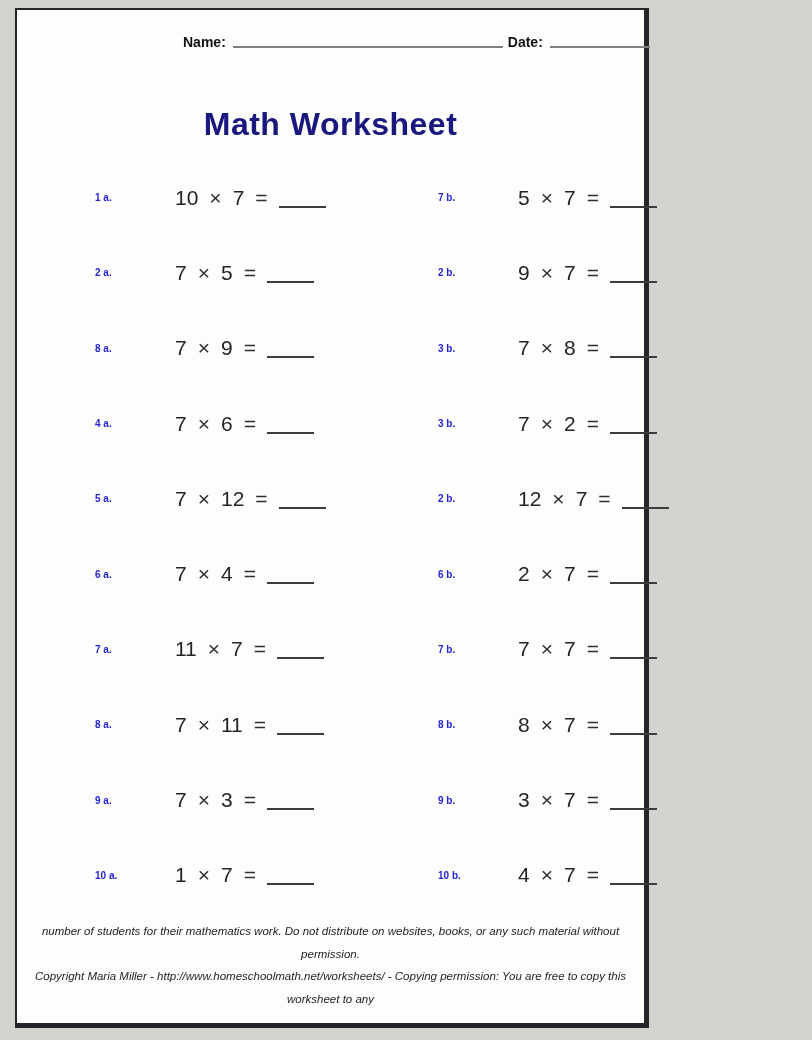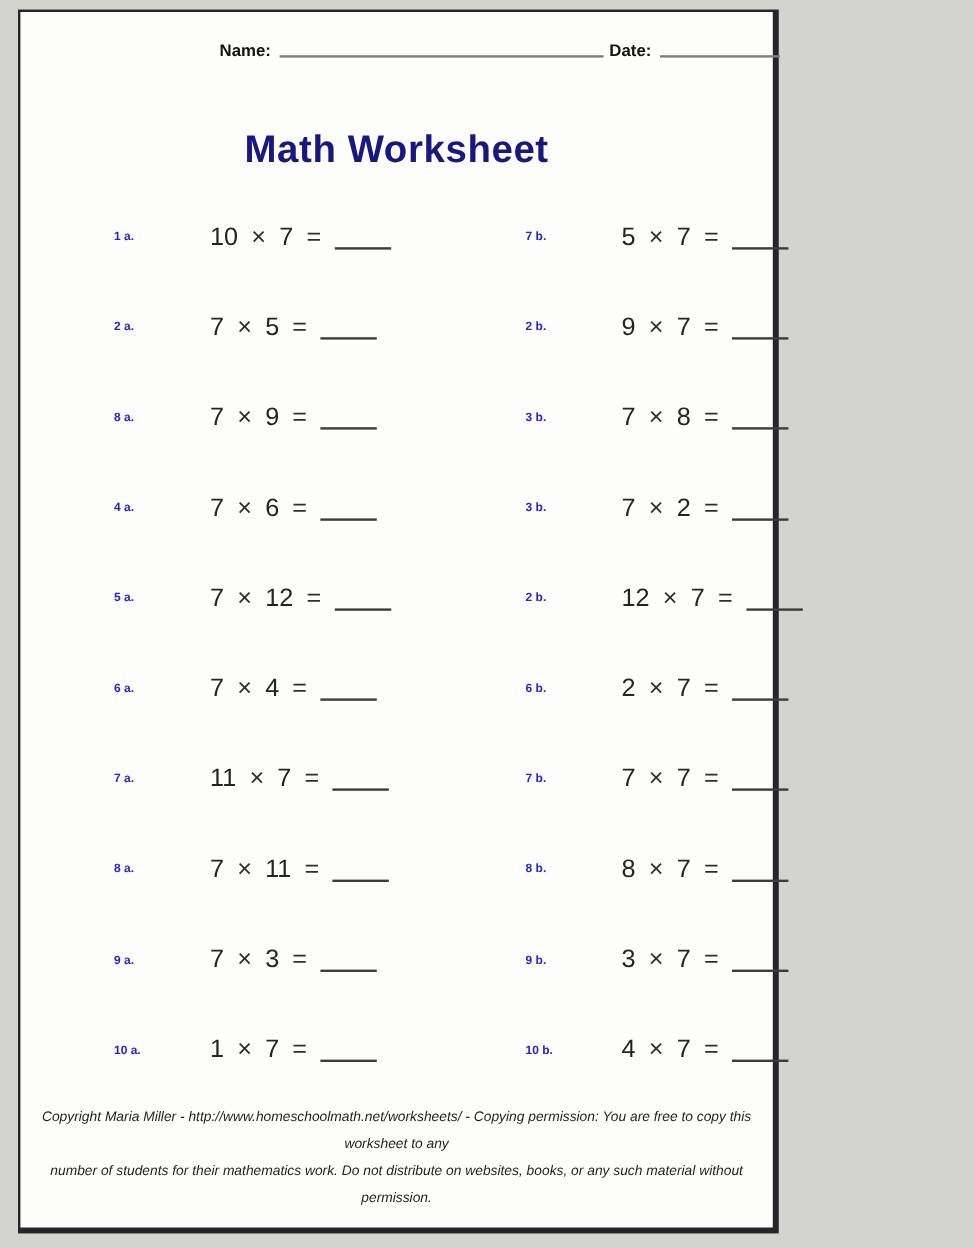--- a/index.html
+++ b/index.html
@@ -280,18 +280,18 @@
         <span>4</span>
         <span class="op">×</span>
         <span>7</span>
         <span class="eqs">=</span>
         <span class="blank"></span>
       </div>
 
     </div>
 
     <div class="footer">
+      <div>number of students for their mathematics work. Do not distribute on websites, books, or any such material without permission.</div>
       <div>Copyright Maria Miller - http://www.homeschoolmath.net/worksheets/ - Copying permission: You are free to copy this worksheet to any</div>
-      <div>number of students for their mathematics work. Do not distribute on websites, books, or any such material without permission.</div>
     </div>
 
   </div>
 </div>
 
 </body></html>

